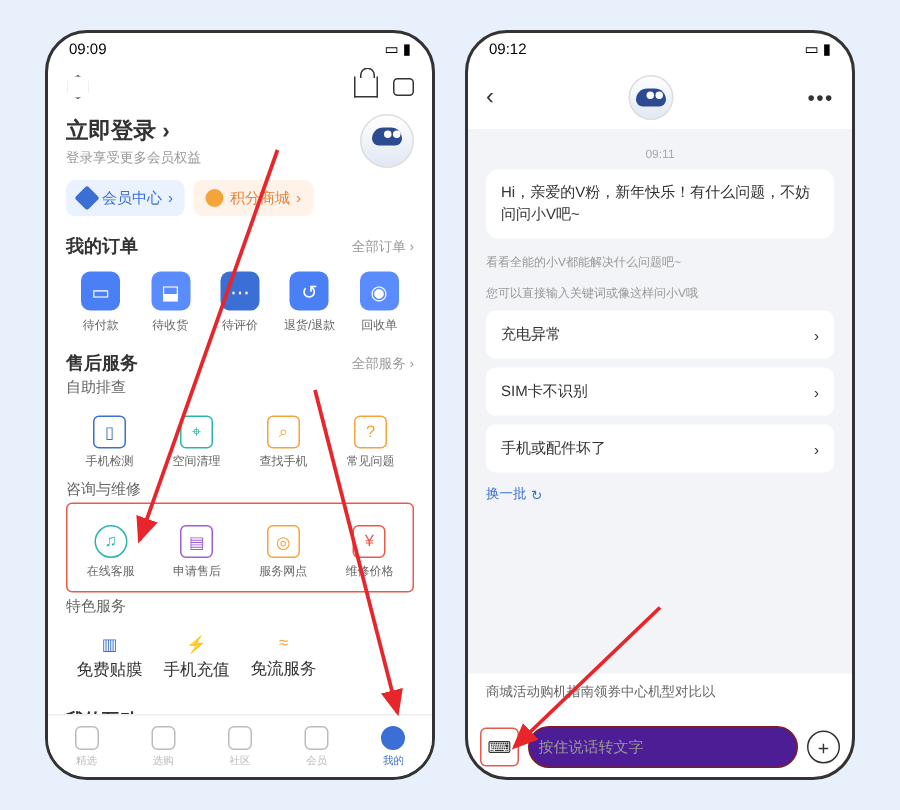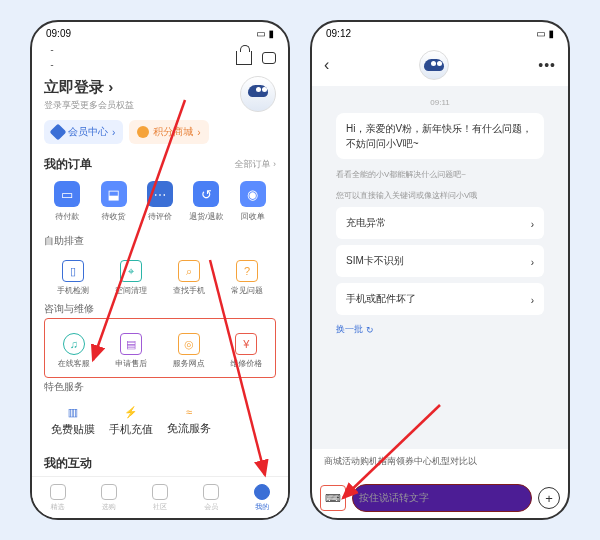--- a/index.html
+++ b/index.html
@@ -52,21 +52,21 @@
 .g3{width:25%;display:flex;flex-direction:column;align-items:center;gap:3px;padding:6px 0}
 .bottom-nav{position:absolute;bottom:0;left:0;right:0;height:42px;background:#fff;display:flex;justify-content:space-around;align-items:center;border-top:1px solid #eee;z-index:5}
 .bn{display:flex;flex-direction:column;align-items:center;font-size:7px;color:#bbb;gap:2px}
 .bn.act{color:#3b6fd6}
 .bn .bic{width:16px;height:16px;border:1.5px solid currentColor;border-radius:4px}
 .bn.act .bic{background:#3b6fd6;border-color:#3b6fd6;border-radius:50%}
 
 .chat-hdr{display:flex;align-items:center;justify-content:space-between;padding:6px 0}
 .back{font-size:16px}
 .dots{font-size:14px;letter-spacing:1px}
-.chat-body{background:#f2f4f7;margin:0 -12px;padding:8px 24px;height:380px;position:relative}
+.chat-body{background:#f2f4f7;margin:0 -12px;padding:8px 12px;height:380px;position:relative}
 .ts{text-align:center;font-size:8px;color:#aaa;margin:4px 0}
 .bubble{background:#fff;border-radius:8px;padding:8px 10px;font-size:10px;line-height:1.5;margin-top:6px}
 .hint{font-size:8px;color:#999;margin-top:10px}
 .chip-row{display:flex;flex-wrap:wrap;gap:5px;margin-top:6px}
 .chip{padding:4px 9px;border-radius:12px;background:#fff;font-size:9px;color:#555}
 .chip.act{background:#3b6fd6;color:#fff}
 .list-item{background:#fff;border-radius:6px;padding:9px 10px;margin-top:6px;display:flex;justify-content:space-between;align-items:flex-end;font-size:10px}
 .refresh{font-size:9px;color:#3b6fd6;margin-top:8px;display:flex;align-items:center;gap:3px}
 .tag-row{position:absolute;bottom:44px;left:0;right:0;display:flex;gap:0;padding:6px 12px;font-size:9px;color:#666;background:#fff;overflow:hidden;white-space:nowrap}
 .input-bar{position:absolute;bottom:6px;left:8px;right:8px;display:flex;align-items:center;gap:6px}
@@ -128,20 +128,24 @@
             <span class="lb">退货/退款</span>
           </div>
         <div class="g5">
             <div class="ic b5">◉</div>
             <span class="lb">回收单</span>
           </div>
       </div>
     </div>
 
     <div class="sec">
+      <div class="sec-hdr">
+          <span class="sec-t">售后服务</span>
+          <span class="sec-more"><span>全部服务</span> ›</span>
+        </div>
       <div class="sub-t">自助排查</div>
       <div class="grid4">
         <div class="g4">
             <div class="ic4 c-blue">▯</div>
             <span class="lb">手机检测</span>
           </div>
         <div class="g4">
             <div class="ic4 c-teal">⌖</div>
             <span class="lb">空间清理</span>
           </div>

